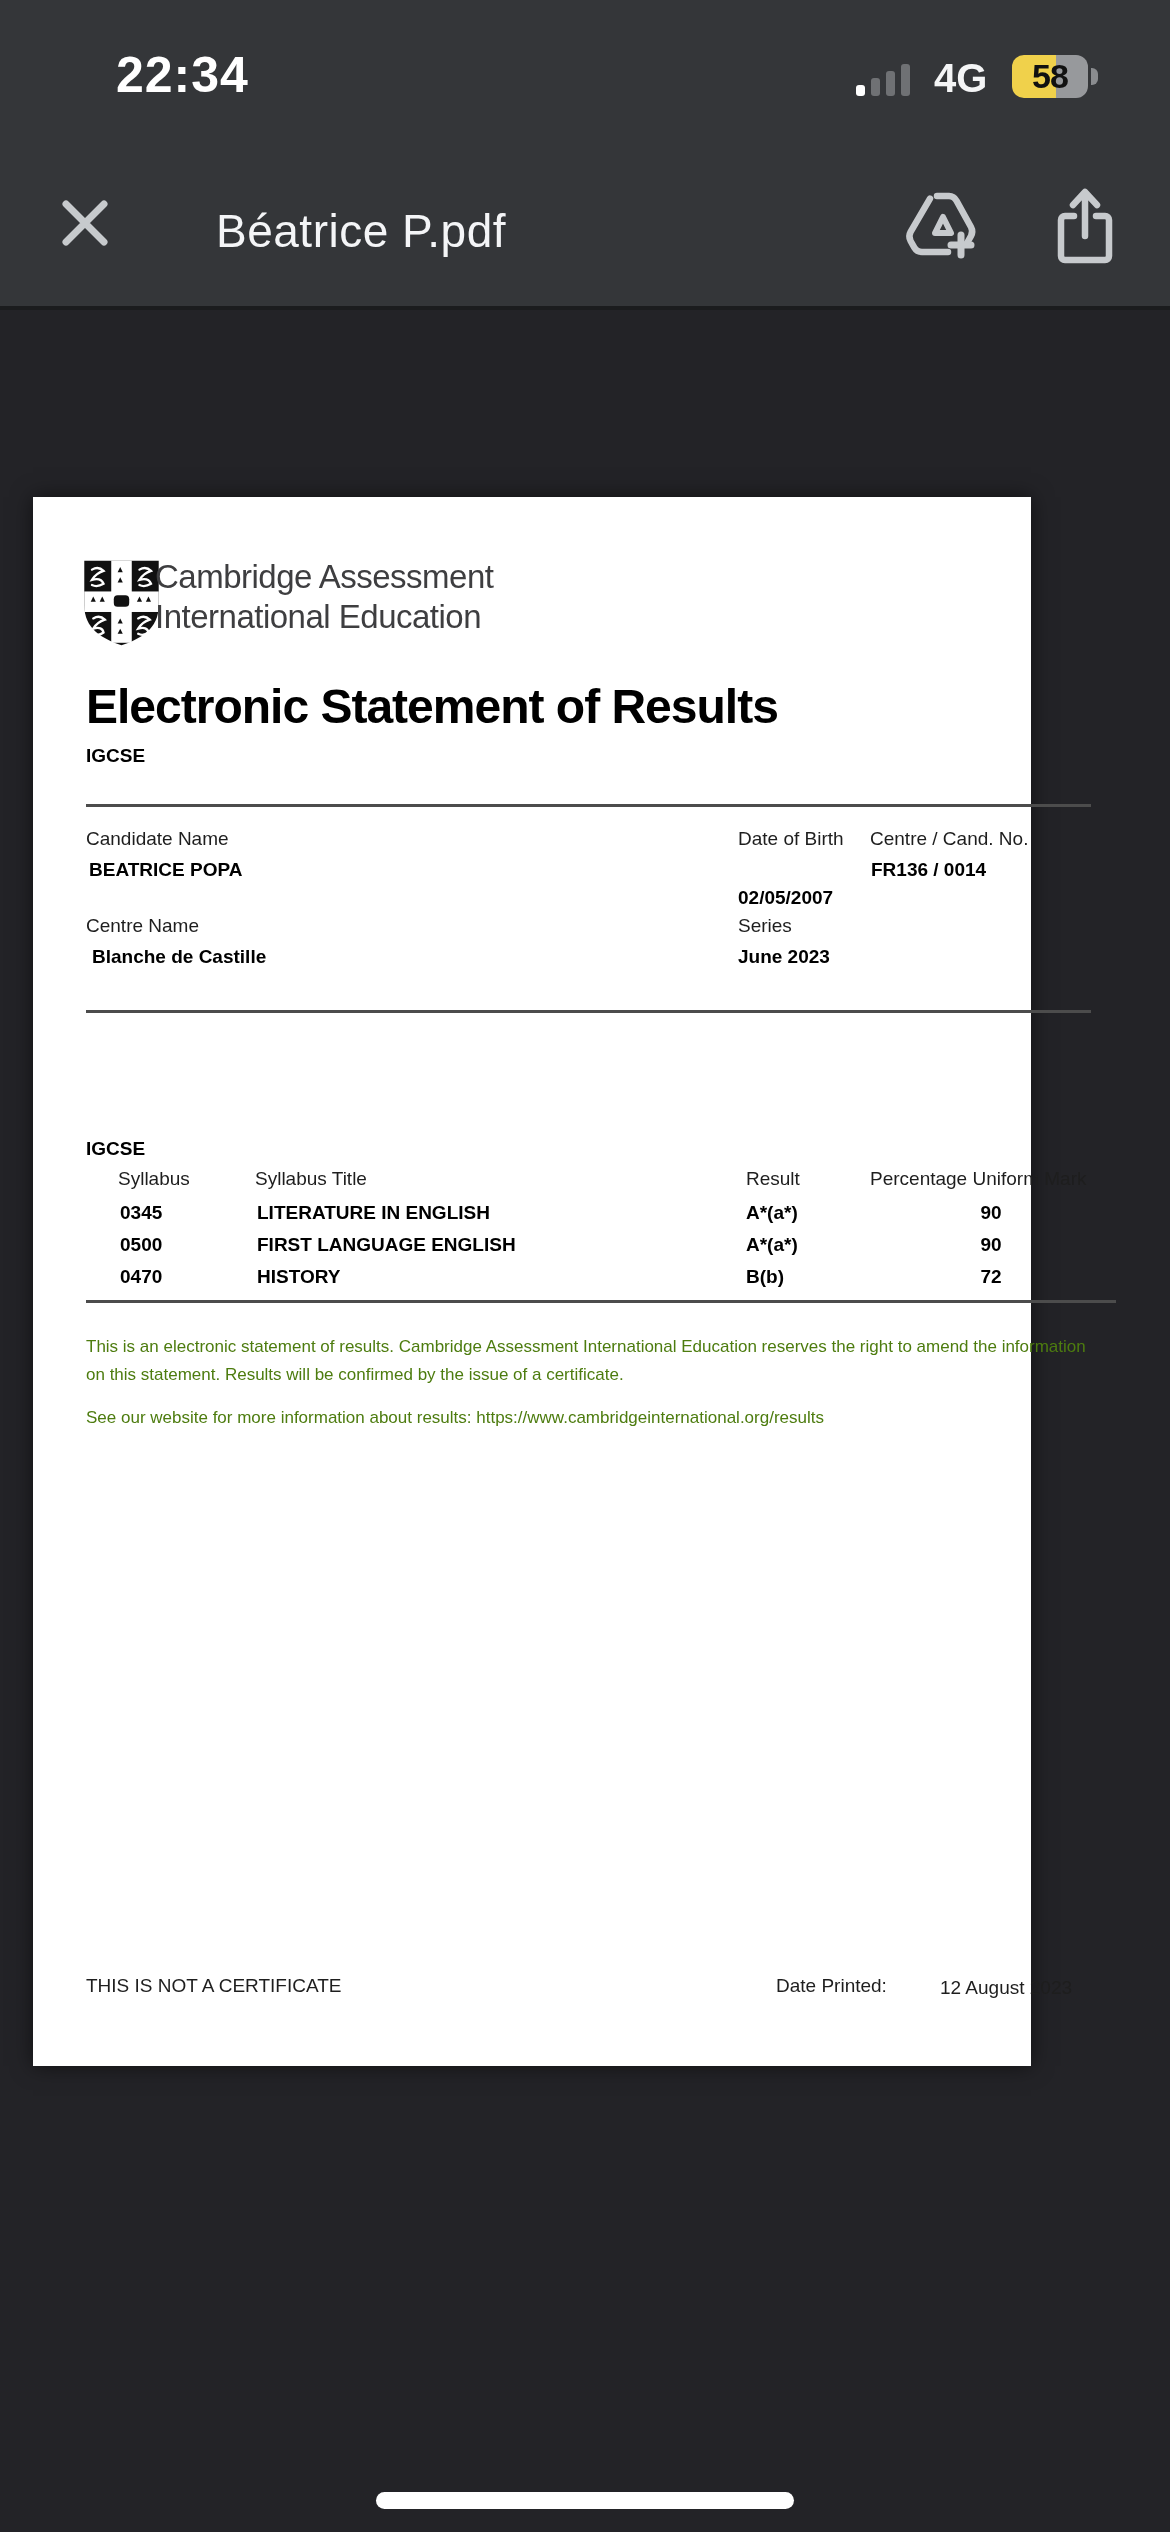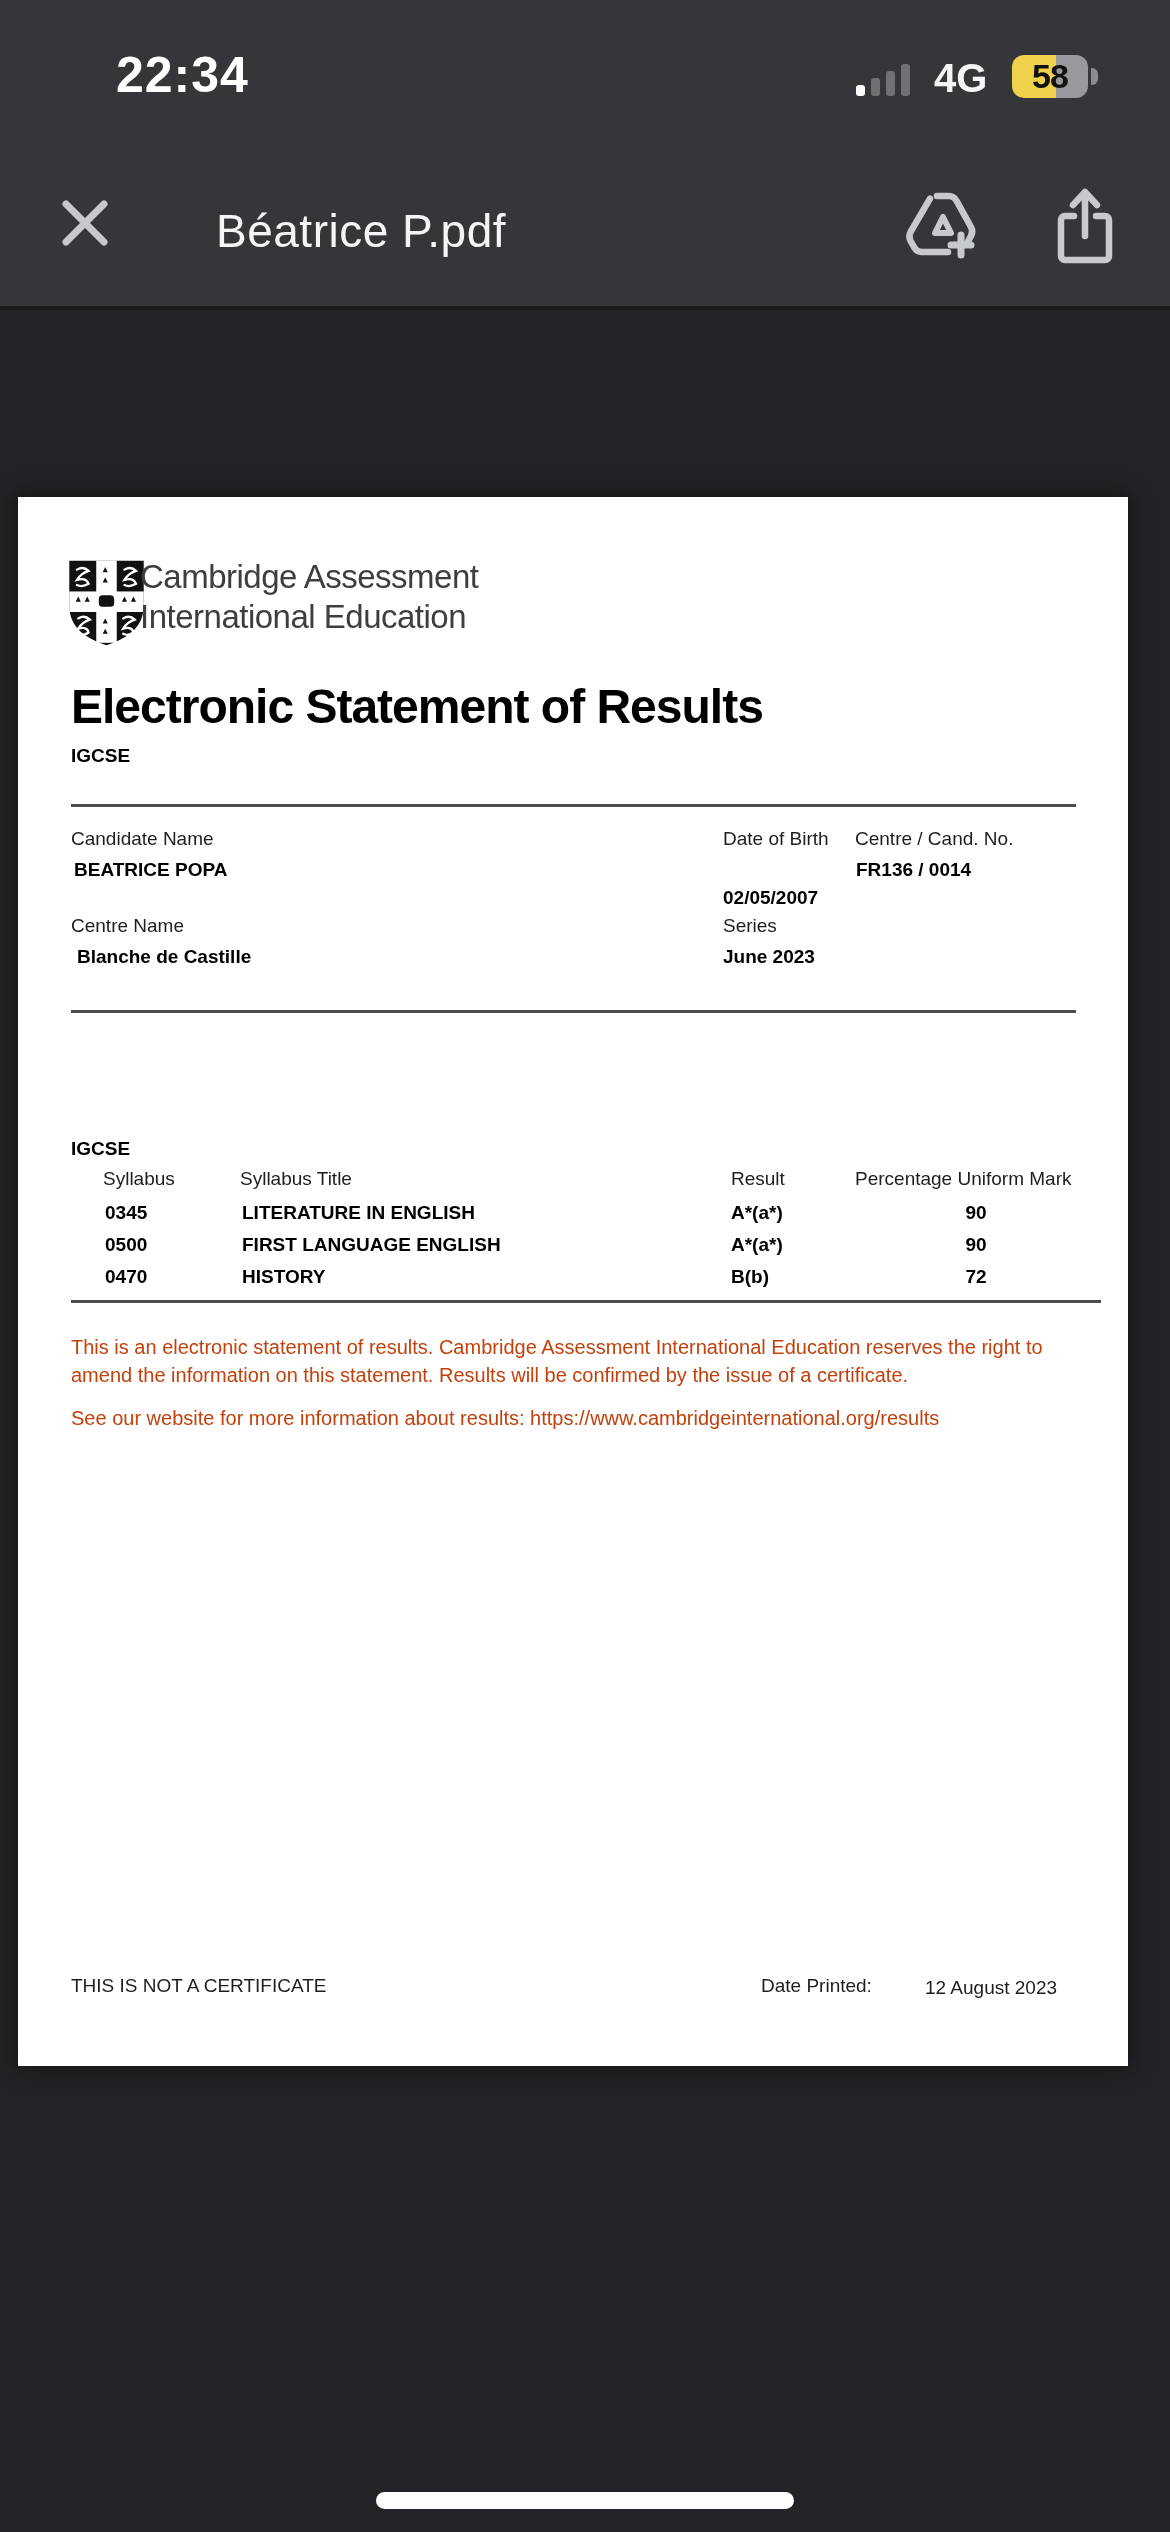--- a/index.html
+++ b/index.html
@@ -22,29 +22,29 @@
   .sig i:nth-child(4){left:45px;height:32px;}
   .net{position:absolute;left:934px;top:56px;font-size:40px;font-weight:600;color:#f4f5f6;}
   .battery{position:absolute;left:1012px;top:55px;width:76px;height:43px;border-radius:12px;
     background:linear-gradient(to right,#f0d14b 0 58%,#97999c 58% 100%);
     display:flex;align-items:center;justify-content:center;}
   .battery span{font-size:34px;font-weight:700;color:#111;letter-spacing:-1px;}
   .battery-nub{position:absolute;left:1091px;top:68px;width:7px;height:17px;border-radius:0 6px 6px 0;background:#8a8c8f;}
   .titlebar-btn{position:absolute;background:none;border:none;padding:0;margin:0;cursor:pointer;}
   .viewer-title{position:absolute;left:216px;top:204px;font-size:46px;font-weight:400;color:#f4f5f7;letter-spacing:0.5px;}
   
-  .page{position:absolute;left:18px;top:497px;width:1110px;height:1569px;background:#ffffff;
+  .page{position:absolute;left:33px;top:497px;width:998px;height:1569px;background:#ffffff;
     box-shadow:0 0 20px rgba(0,0,0,0.55);color:#000;}
   .page .t{position:absolute;white-space:nowrap;}
   .lbl{font-size:19px;color:#1e1e1e;}
   .val{font-size:19px;font-weight:700;color:#000;}
   .rule{position:absolute;height:3px;background:#4c4c4c;}
   .brand-text{position:absolute;left:122px;top:60px;font-size:33px;font-weight:500;color:#3e3e40;line-height:40px;letter-spacing:-0.5px;}
   .doc-heading{position:absolute;left:53px;top:182px;font-size:48px;font-weight:700;letter-spacing:-1px;color:#000;}
-  .para{position:absolute;left:53px;width:1018px;font-size:20px;line-height:28px;color:#c2410c;white-space:normal;}
+  .para{position:absolute;left:53px;width:1018px;font-size:17px;line-height:28px;color:#4d7c0f;white-space:normal;}
   .home-indicator{position:absolute;left:376px;top:2492px;width:418px;height:17px;border-radius:9px;background:#ffffff;}
 </style>
 </head>
 <body>
 
 <div class="screen">
 
   <div class="topbar">
 
     <div class="status-time">22:34</div>

